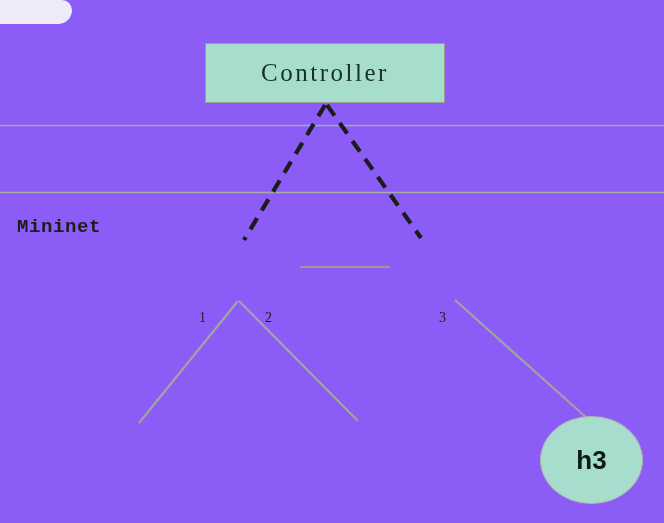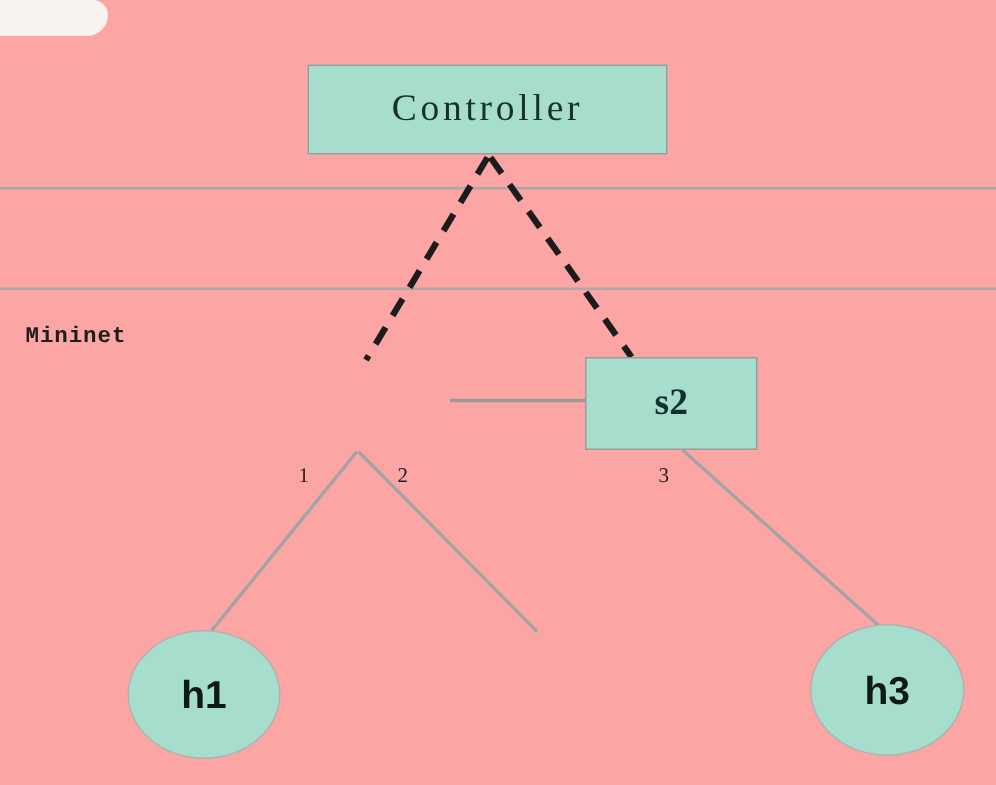--- a/index.html
+++ b/index.html
@@ -5,21 +5,21 @@
 <style>
   html, body {
     margin: 0;
     padding: 0;
     background: #ffffff;
   }
   #canvas {
     position: relative;
     width: 664px;
     height: 523px;
-    background: #fca5a5;
+    background: #8b5cf6;
     overflow: hidden;
     font-family: "Liberation Sans", sans-serif;
   }
   
   #tint-blob {
     position: absolute;
     left: 0;
     top: 0;
     width: 72px;
     height: 24px;
@@ -92,21 +92,21 @@
     font-family: "Liberation Sans", sans-serif;
     font-size: 26px;
     font-weight: bold;
     color: #0d1a16;
   }
   #mininet-label {
     position: absolute;
     left: 17px;
     top: 216px;
     font-family: "Liberation Mono", monospace;
-    font-size: 15px;
+    font-size: 19px;
     font-weight: bold;
     letter-spacing: 0.6px;
     color: #1d1d1d;
   }
   .port-label {
     position: absolute;
     font-family: "Liberation Serif", serif;
     font-size: 14px;
     color: #1e1e1e;
   }
@@ -135,30 +135,24 @@
     <line x1="455" y1="300" x2="588" y2="419" stroke="#a3a3a3" stroke-width="2.2"></line>
   </svg>
 
   <div class="node-box" id="controller-node">
     <span class="label">Controller</span>
   </div>
 
   <div id="mininet-label">Mininet</div>
 
 
-  <div class="node-box" id="switch-s2-node">
-    <span class="switch-label">s2</span>
-  </div>
 
   <div class="port-label" id="port-label-1">1</div>
   <div class="port-label" id="port-label-2">2</div>
   <div class="port-label" id="port-label-3">3</div>
 
-  <div class="node-ellipse" id="host-h1-node">
-    <span class="host-label">h1</span>
-  </div>
 
 
   <div class="node-ellipse" id="host-h3-node">
     <span class="host-label">h3</span>
   </div>
 
 </div>
 
 </body></html>

